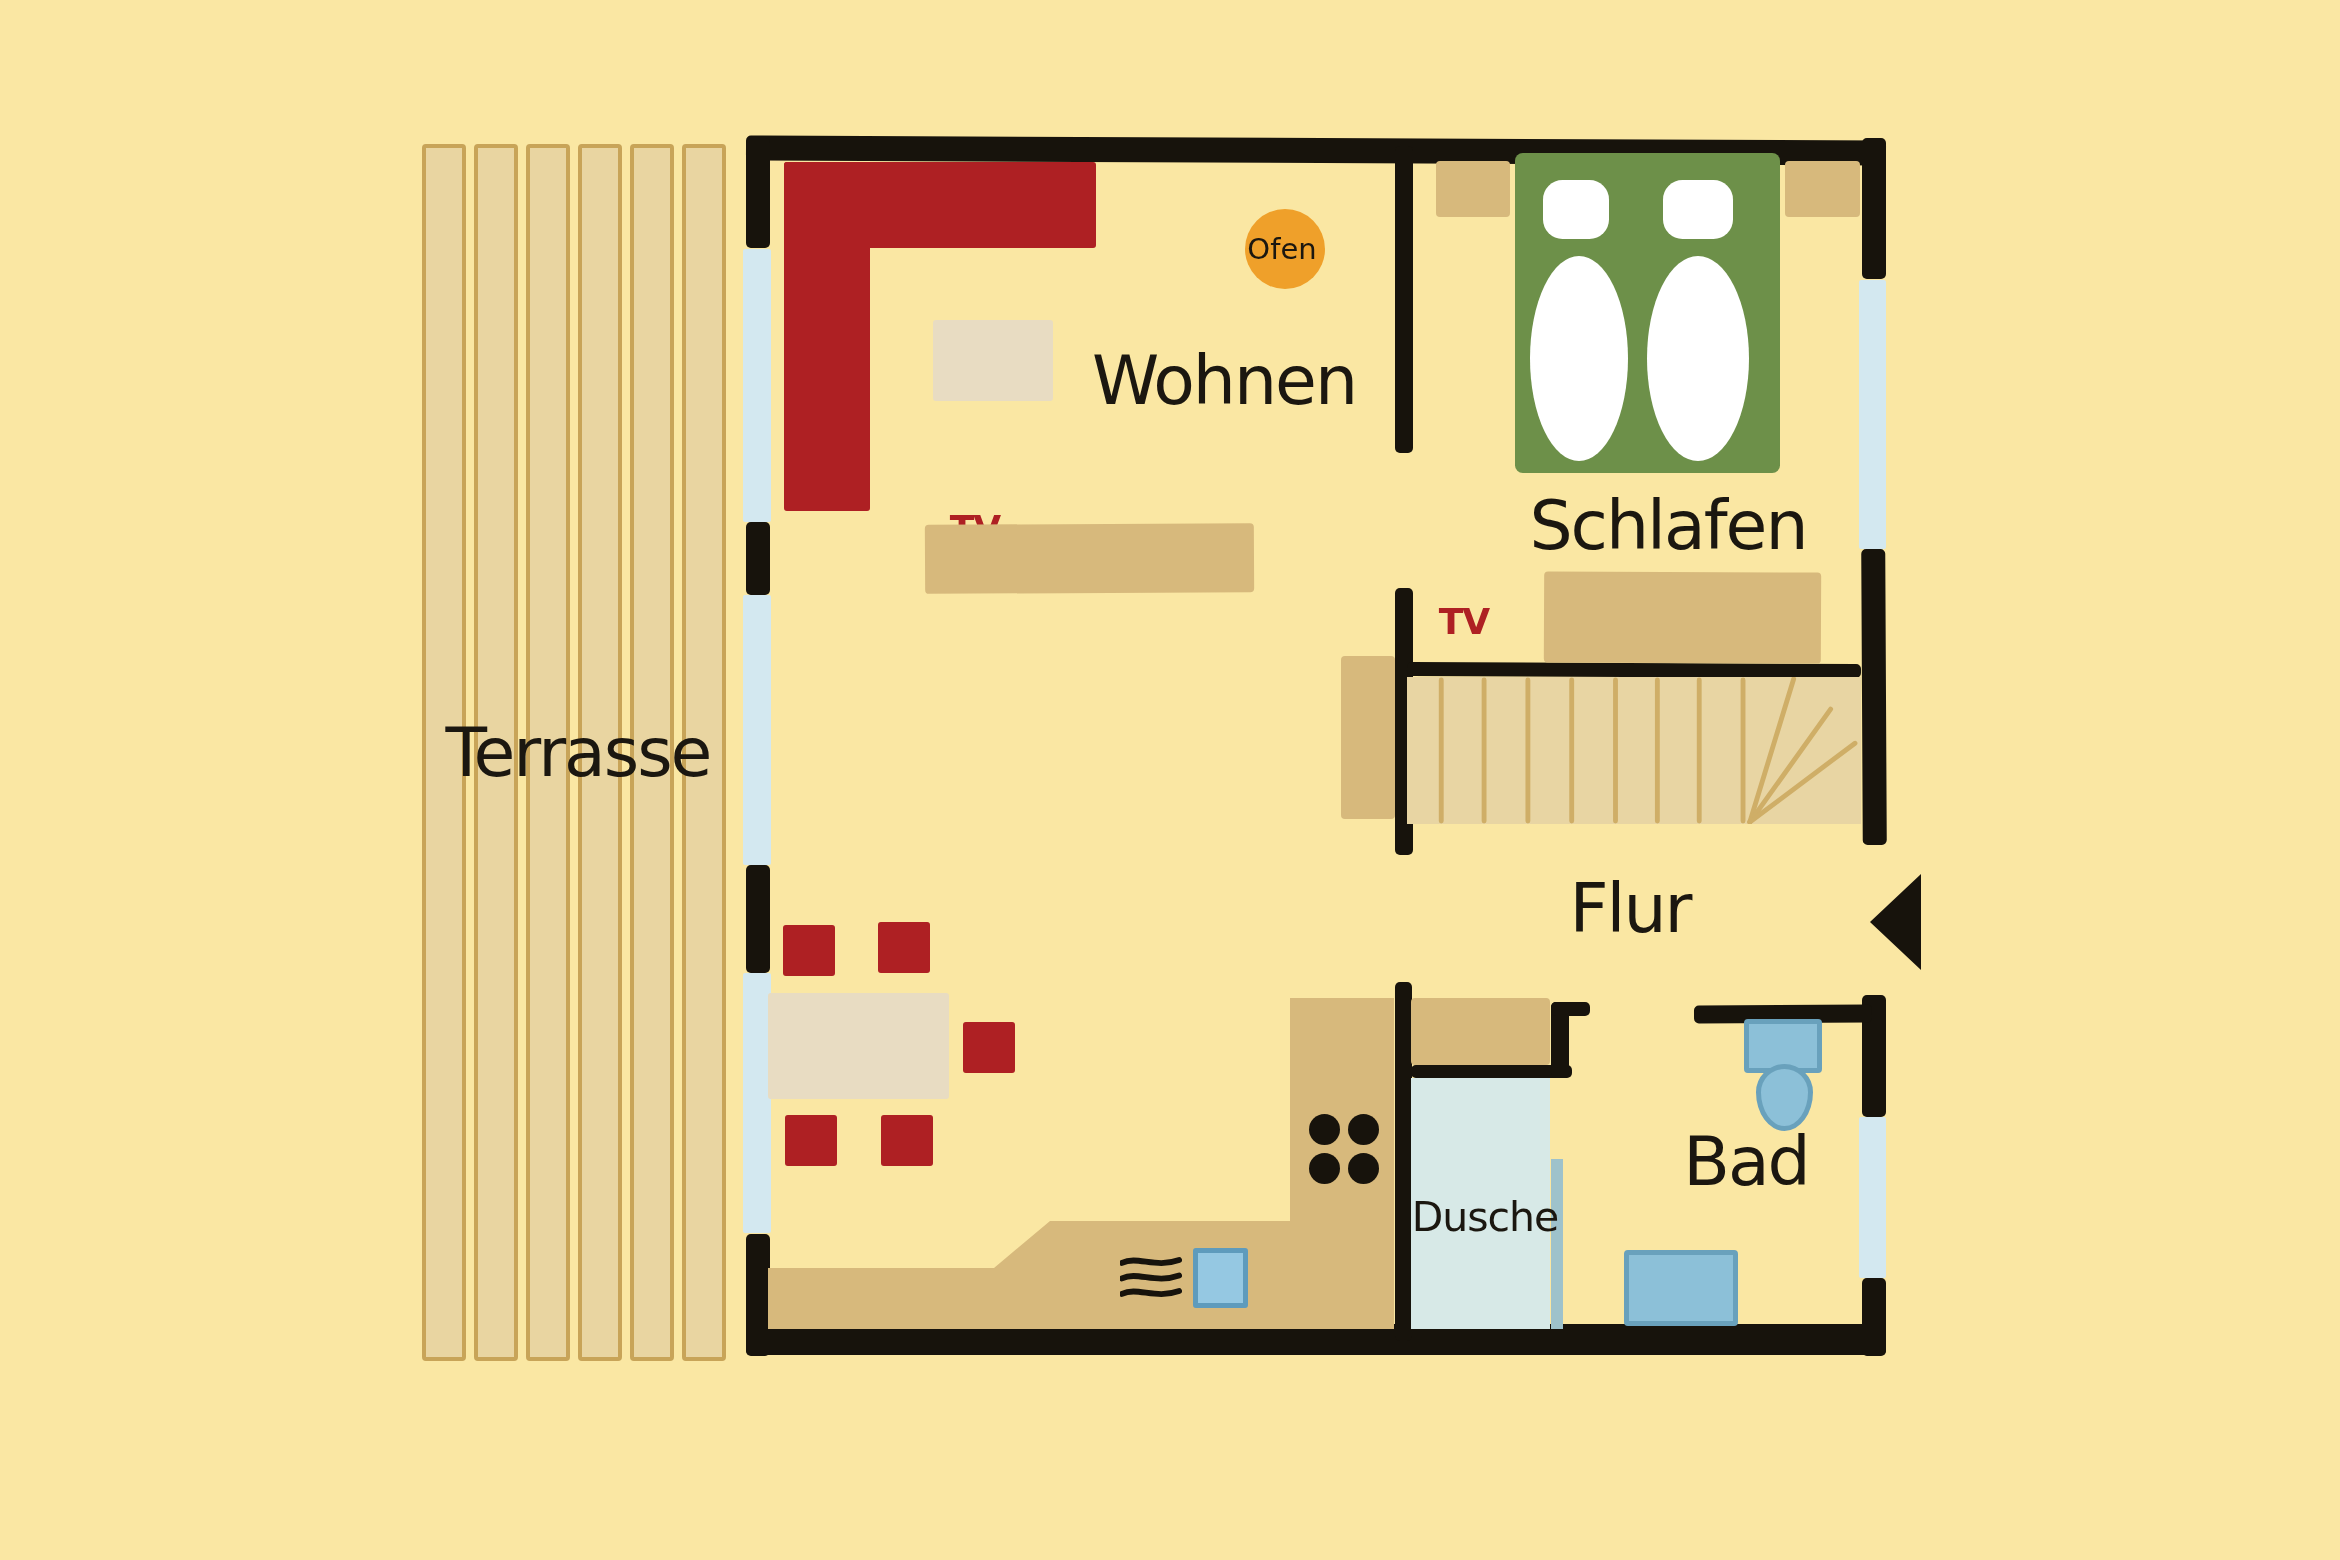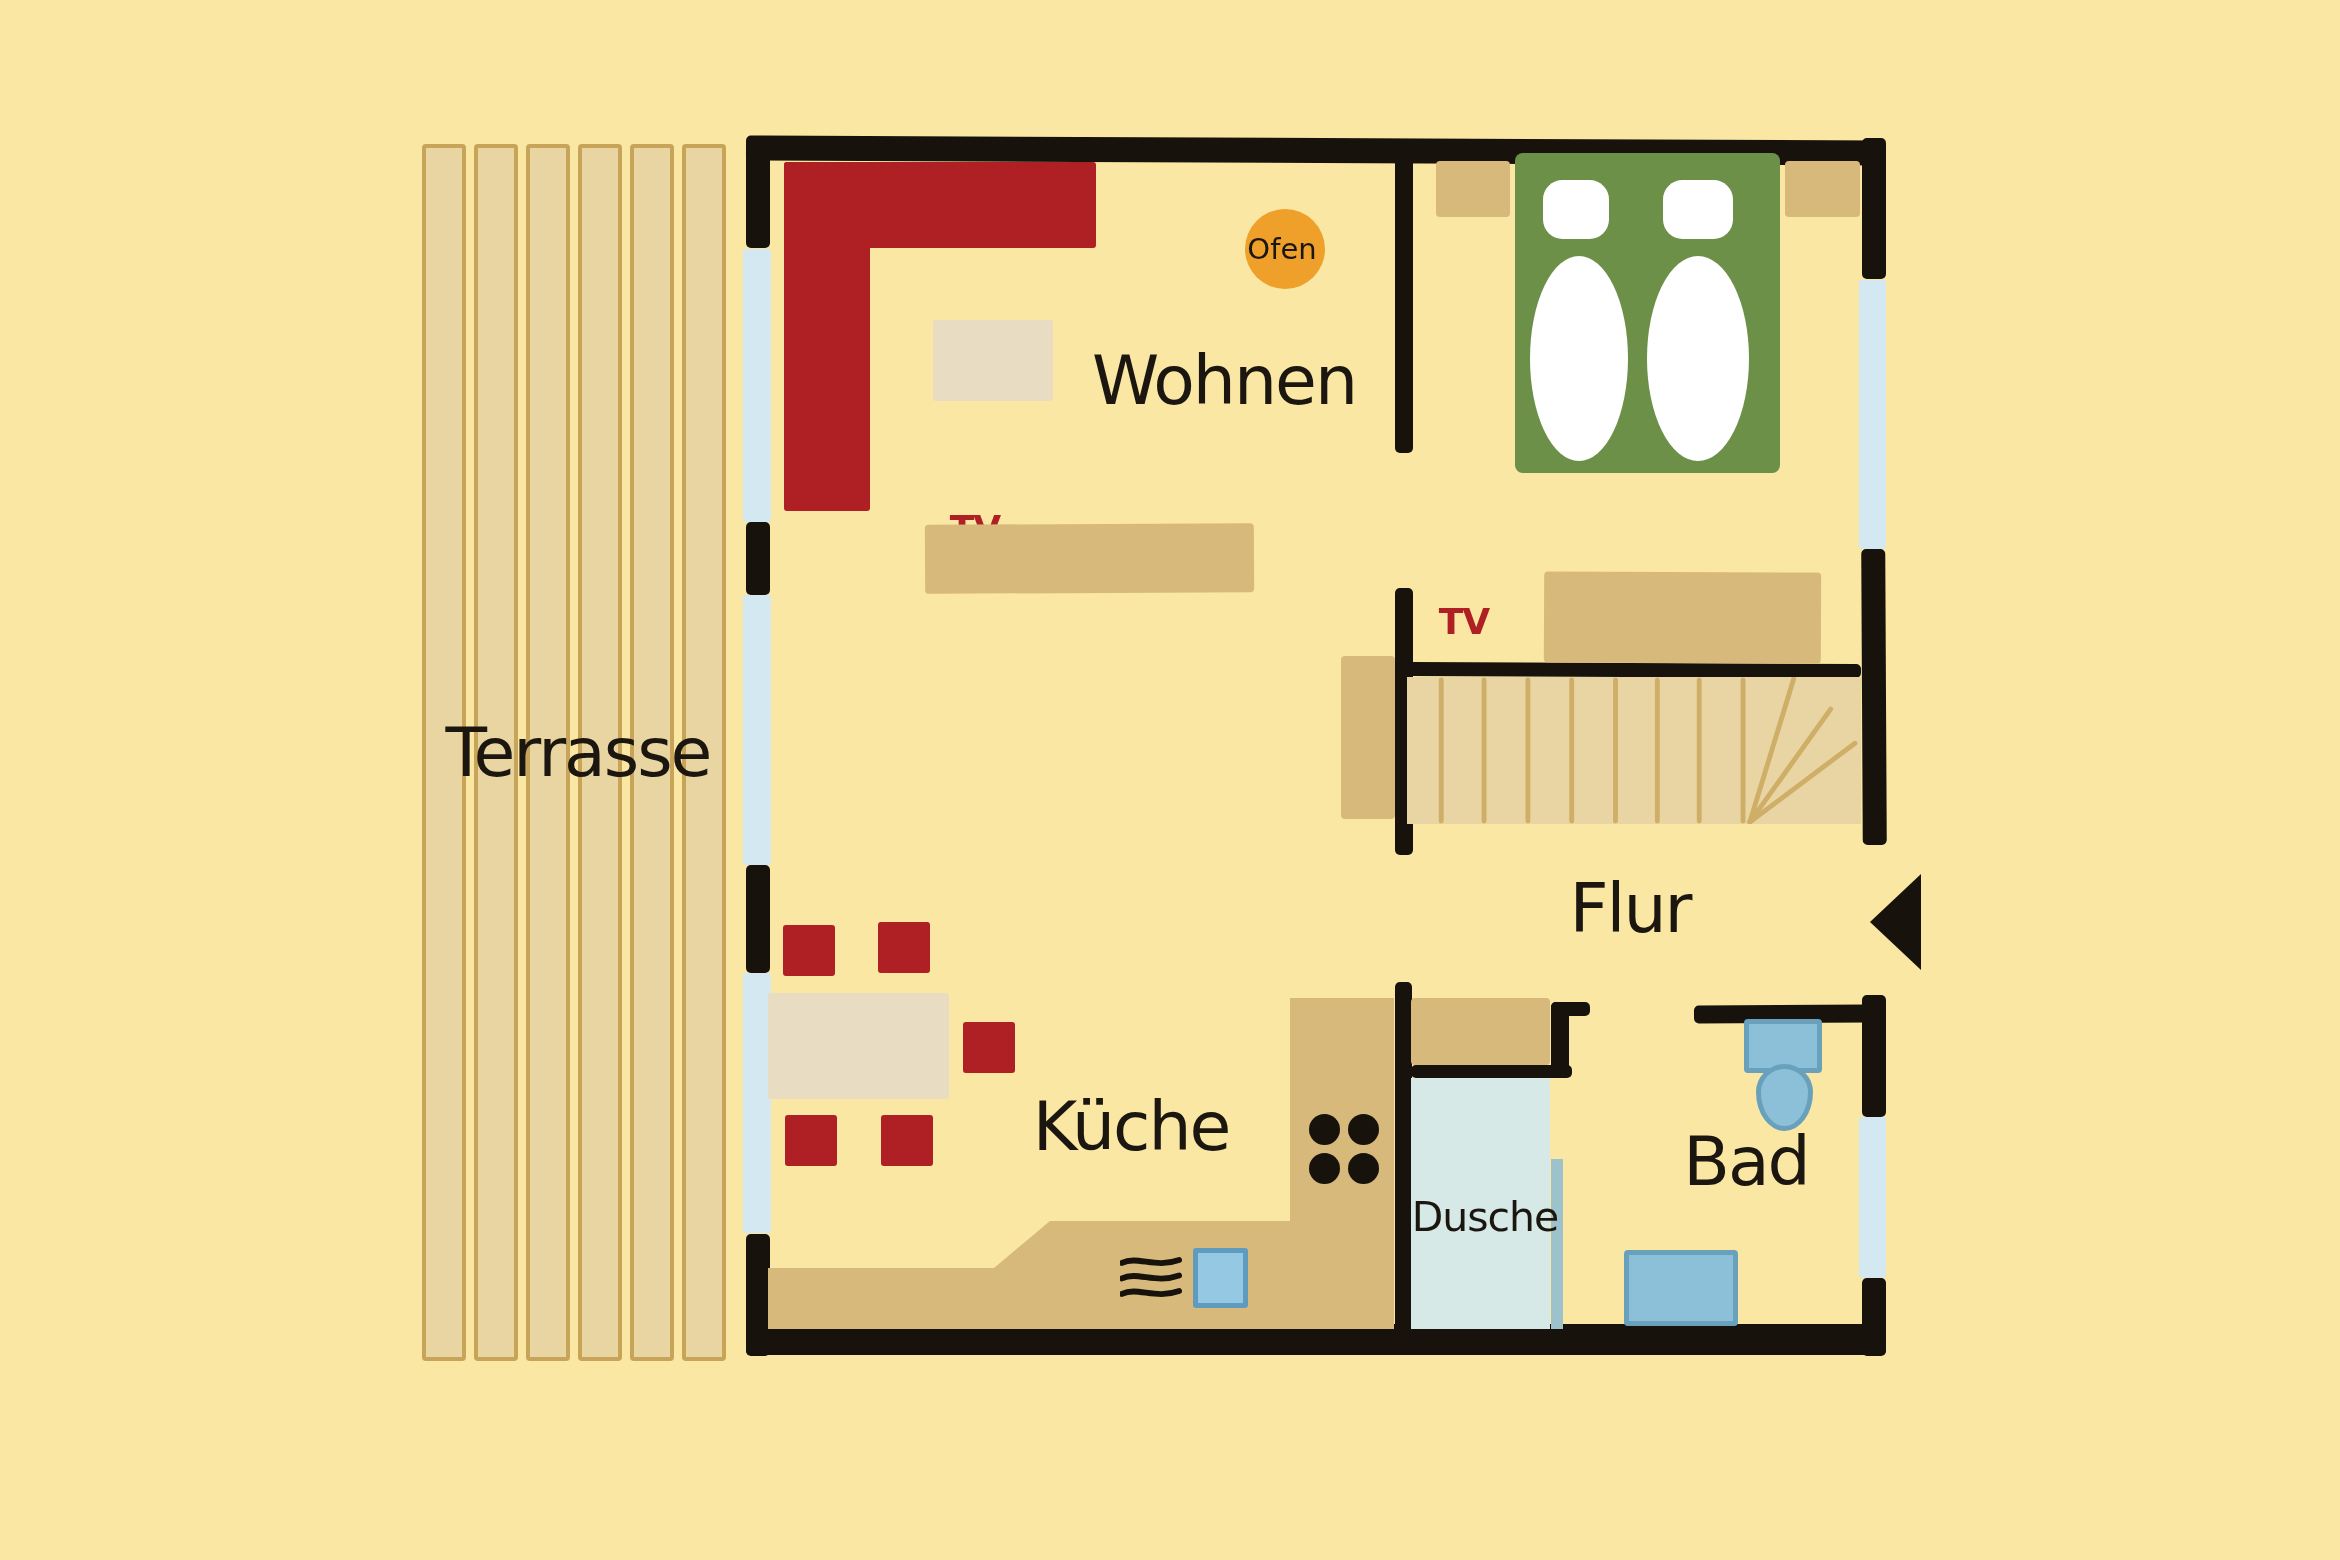--- a/index.html
+++ b/index.html
@@ -107,39 +107,39 @@
 
   <div class="abs tan" style="left:1436px;top:161px;width:74px;height:56px;"></div>
   <div class="abs tan" style="left:1785px;top:161px;width:75px;height:56px;"></div>
   <div class="abs" style="left:1515px;top:153px;width:265px;height:320px;background:var(--bed-green);border-radius:7.8px;">
     <div class="whitepiece abs" style="left:28px;top:27px;width:66px;height:59px;border-radius:19.5px;"></div>
     <div class="whitepiece abs" style="left:148px;top:27px;width:70px;height:59px;border-radius:19.5px;"></div>
     <div class="whitepiece abs" style="left:14.6px;top:103px;width:98px;height:205px;border-radius:50%;"></div>
     <div class="whitepiece abs" style="left:132px;top:103px;width:102px;height:205px;border-radius:50%;"></div>
   </div>
   <div class="abs tan sketch-a" style="left:1544px;top:572px;width:277px;height:91px;"></div>
+  <div class="room-label" style="left:1668px;top:525px;">Schlafen</div>
   <div class="tv-label" style="left:1464px;top:621px;">TV</div>
 
   <div class="abs red" style="left:784px;top:162px;width:312px;height:86px;"></div>
   <div class="abs red" style="left:784px;top:162px;width:86px;height:349px;"></div>
   <div class="abs rug" style="left:933px;top:320px;width:120px;height:81px;"></div>
   <div class="ofen-circle"></div>
   <div class="ofen-label">Ofen</div>
   <div class="room-label" style="left:1224px;top:380px;">Wohnen</div>
   <div class="tv-label" style="left:975px;top:528px;">TV</div>
   <div class="abs tan sketch-b" style="left:925px;top:524px;width:329px;height:69px;"></div>
   <div class="abs tan" style="left:1341px;top:656px;width:54px;height:163px;"></div>
 
   <div class="abs rug" style="left:768px;top:993px;width:181px;height:106px;"></div>
   <div class="abs red" style="left:783px;top:925px;width:52px;height:51px;"></div>
   <div class="abs red" style="left:878px;top:922px;width:52px;height:51px;"></div>
   <div class="abs red" style="left:963px;top:1022px;width:52px;height:51px;"></div>
   <div class="abs red" style="left:785px;top:1115px;width:52px;height:51px;"></div>
   <div class="abs red" style="left:881px;top:1115px;width:52px;height:51px;"></div>
-  <div class="room-label" style="left:1131px;top:1126px;">Küche</div>
 
   <div class="abs" style="left:768px;top:998px;width:626px;height:331px;background:var(--wood-tan);
        clip-path:polygon(0px 270px,226px 270px,282px 223px,522px 223px,522px 0px,626px 0px,626px 331px,0px 331px);"></div>
   <div class="dot" style="left:1309px;top:1114px;"></div>
   <div class="dot" style="left:1348px;top:1114px;"></div>
   <div class="dot" style="left:1309px;top:1153px;"></div>
   <div class="dot" style="left:1348px;top:1153px;"></div>
   <svg class="abs" style="left:1120px;top:1253px;" width="62" height="49" viewBox="0 0 64 50">
     <g stroke="#17130c" stroke-width="6" fill="none" stroke-linecap="round">
       <path d="M2,10 C18,2 36,16 61,7"></path>

